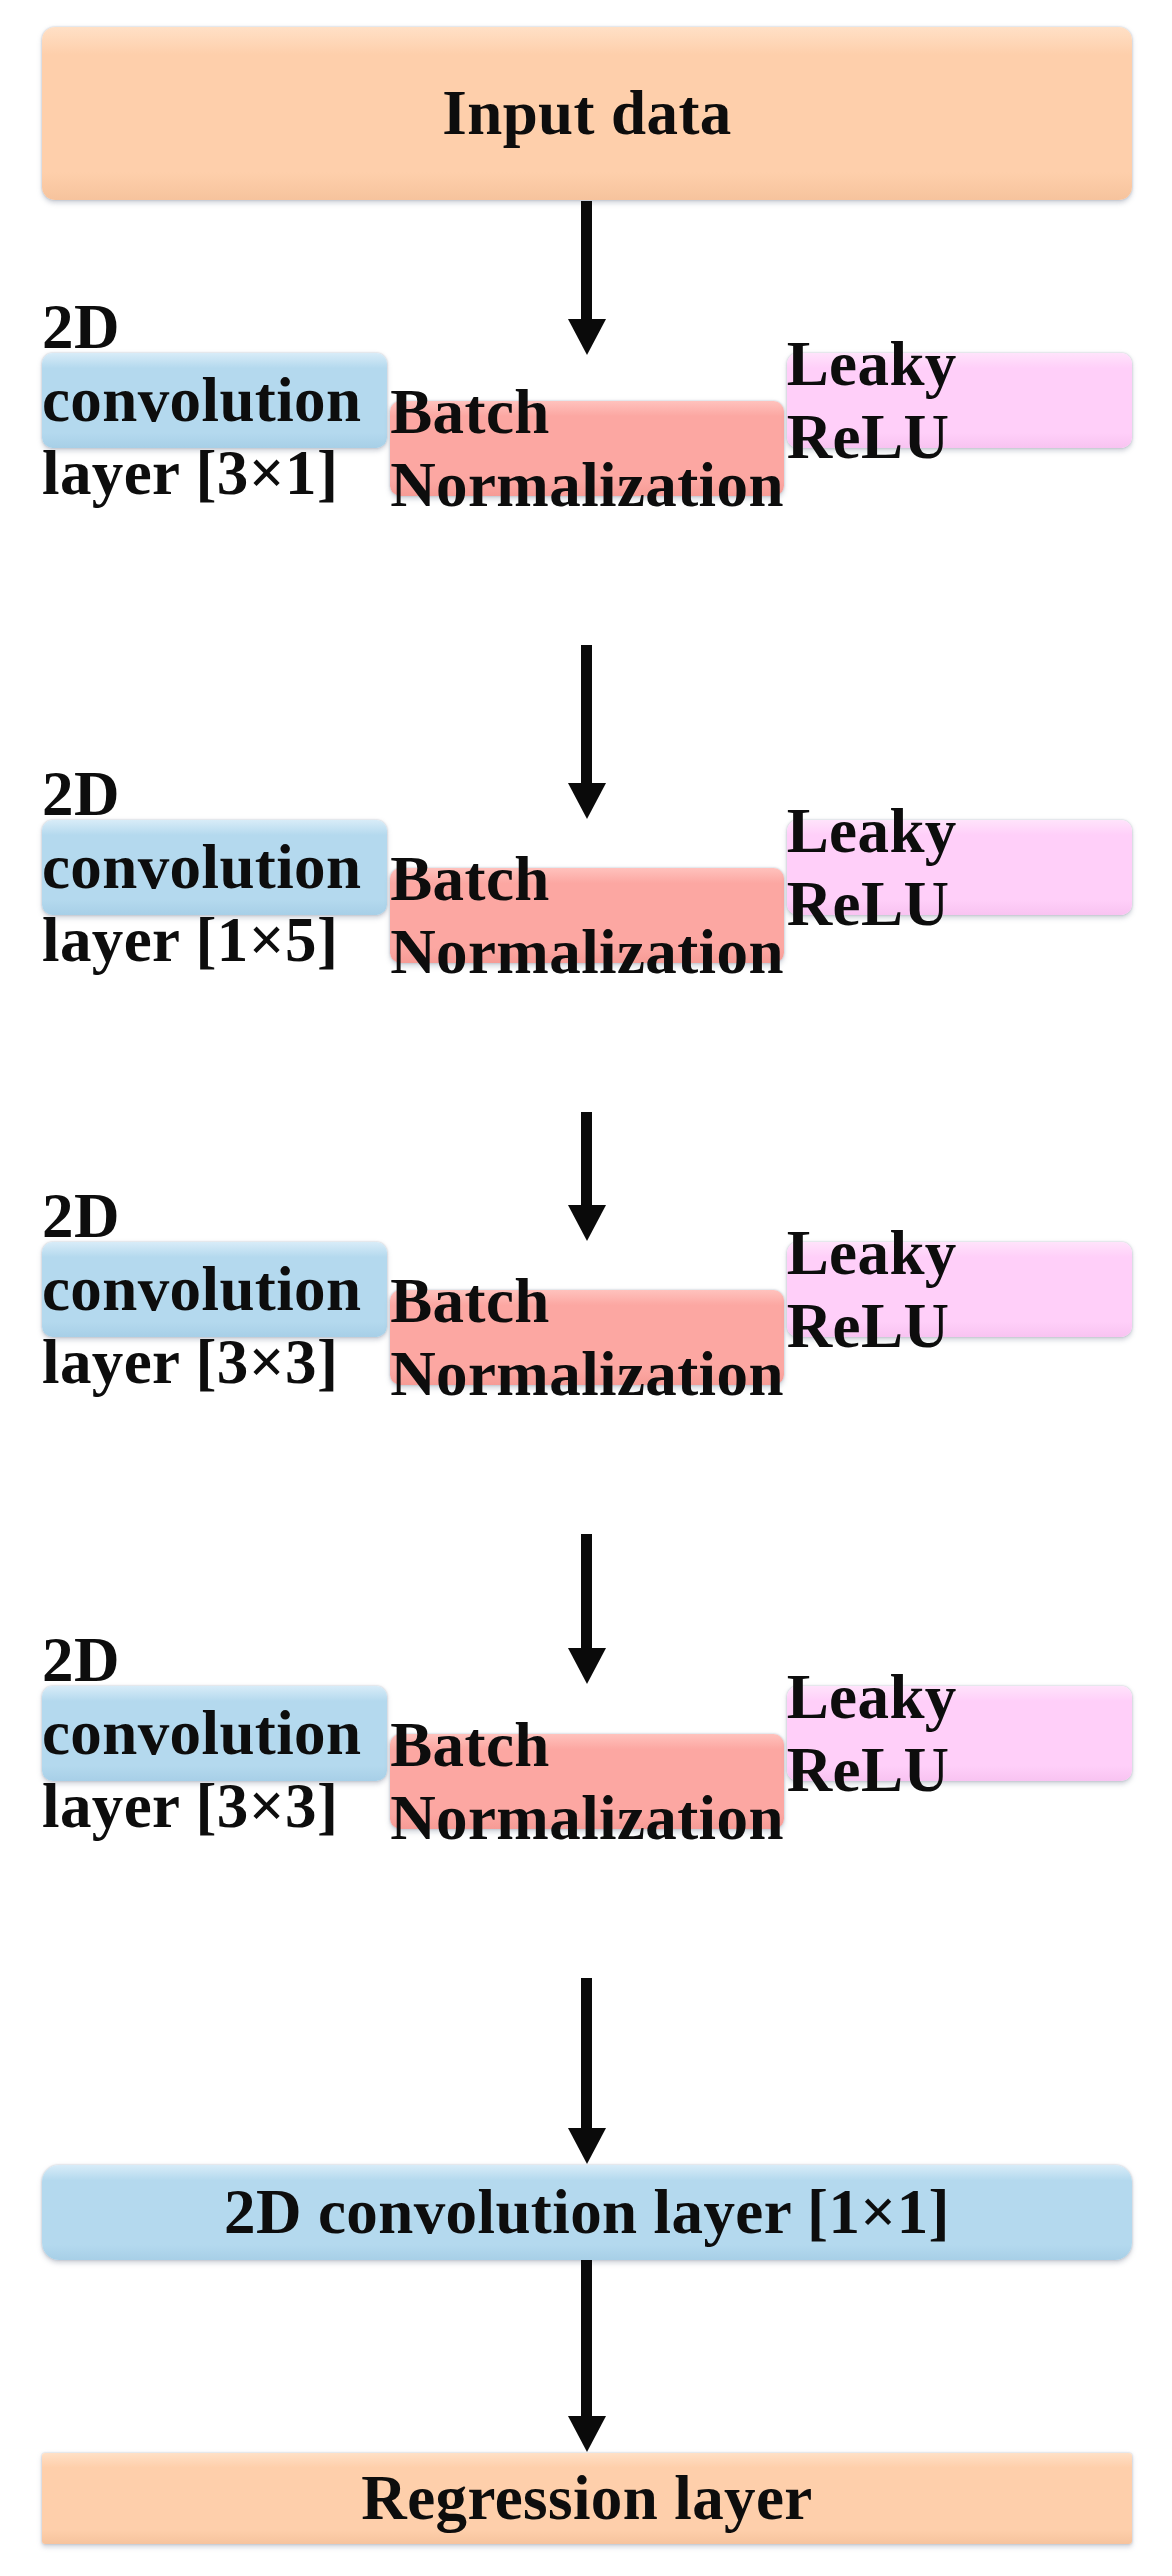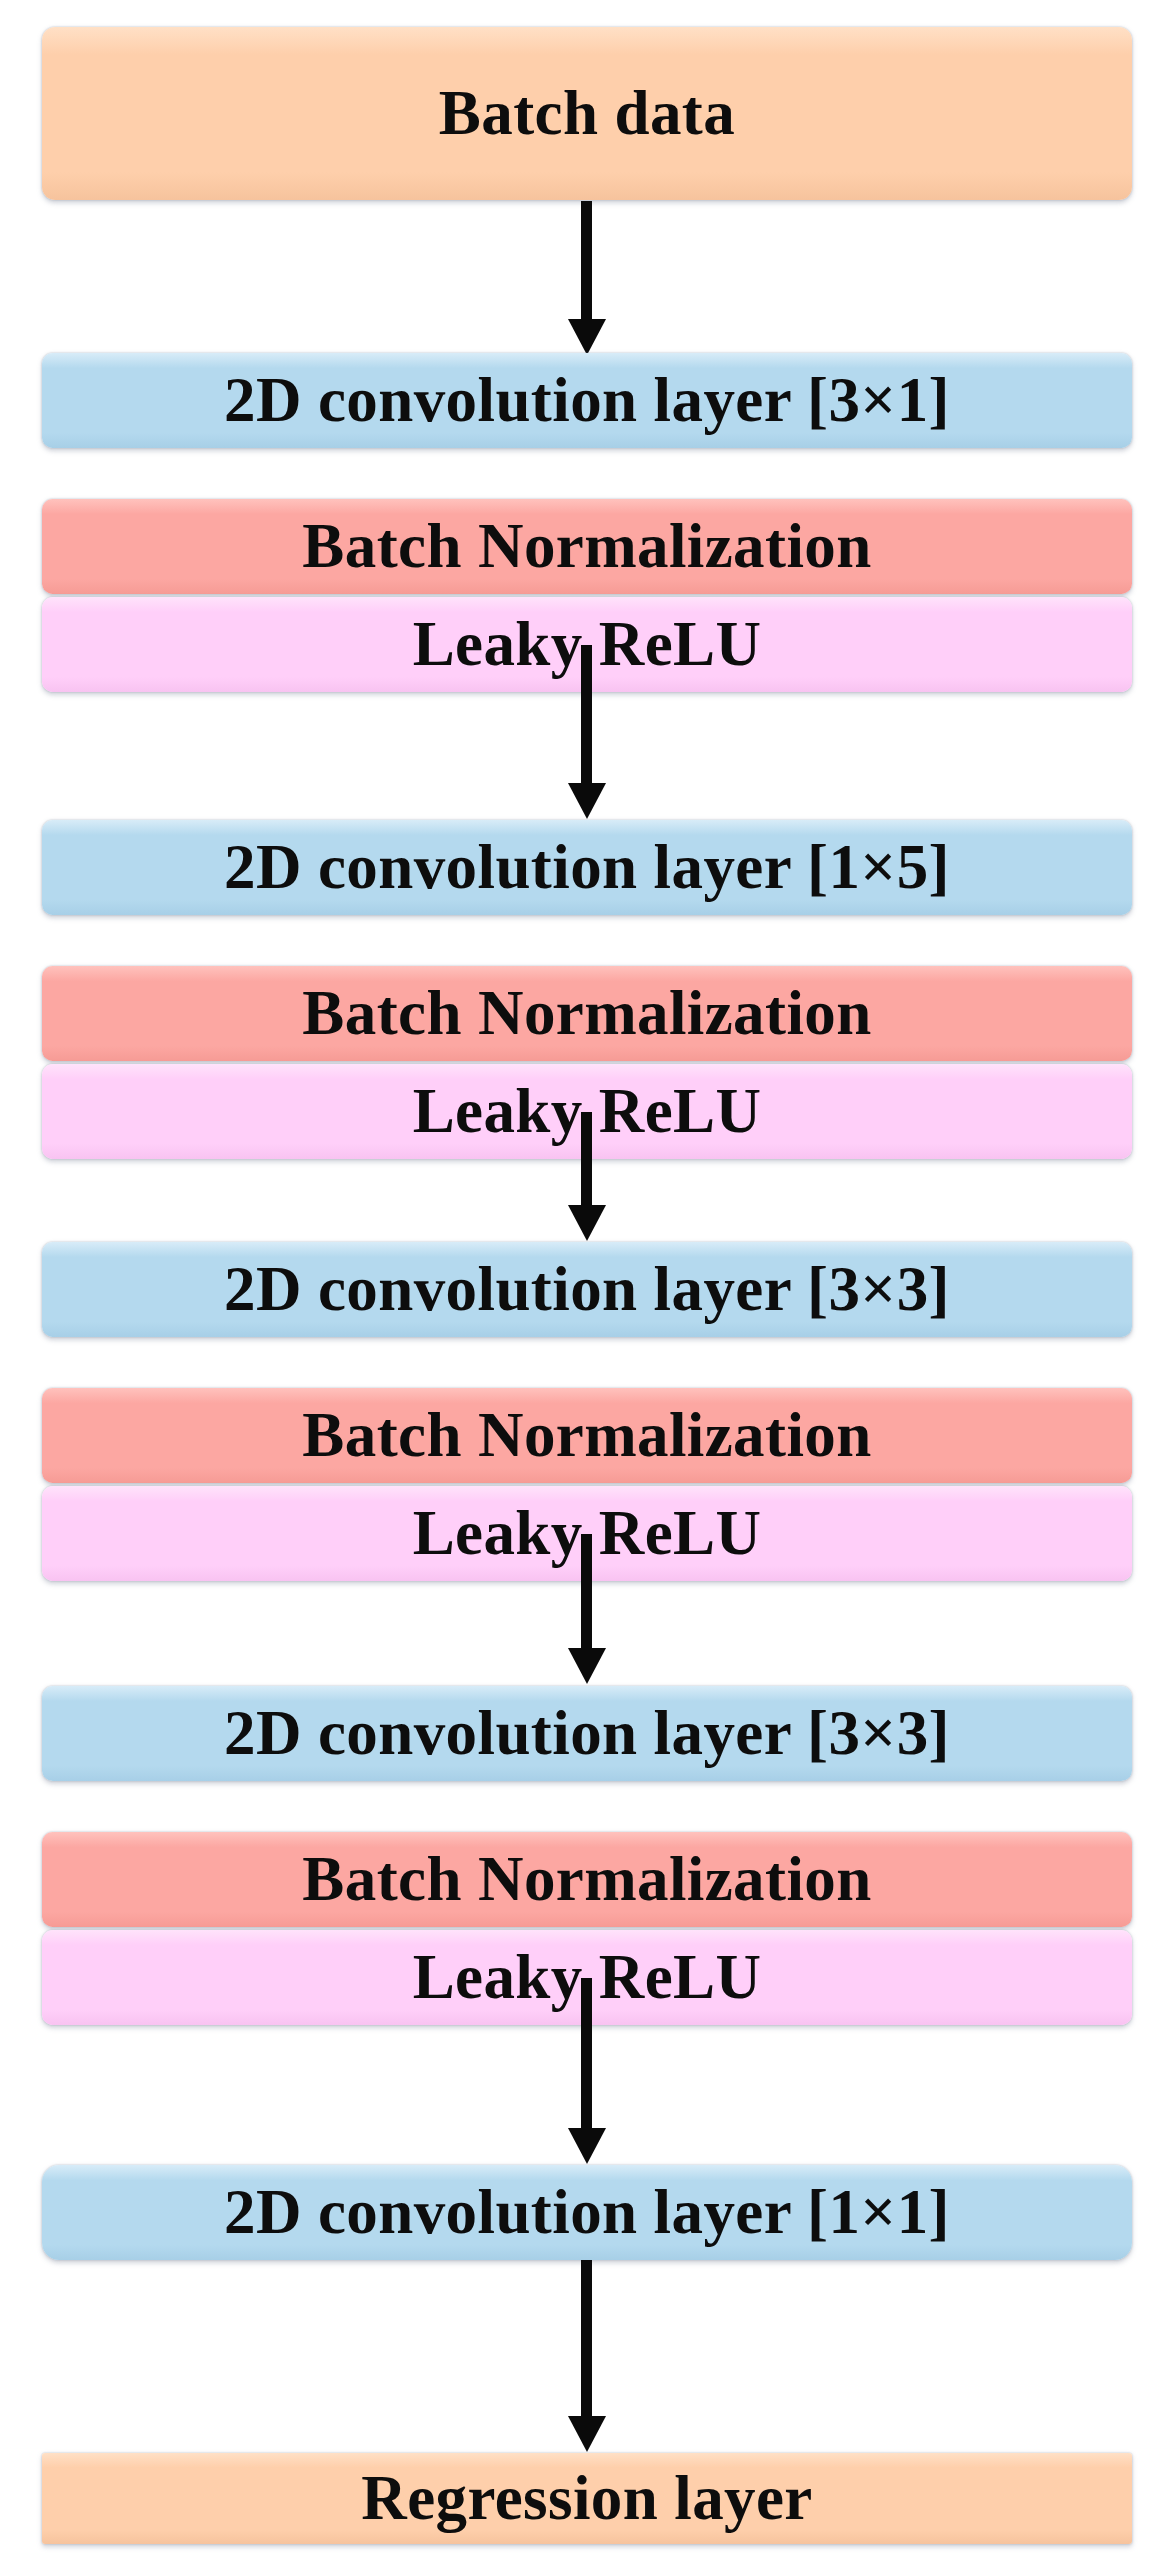--- a/index.html
+++ b/index.html
@@ -23,21 +23,21 @@
     color:#0d0d0d;
     font-size:63px;
     letter-spacing:0.4px;
     box-shadow:0 0 2.1px rgba(130,140,160,.55), 0 2.9px 5px rgba(120,130,150,.35);
   }
   .block{
     position:absolute;
     left:42px;
     width:1090px;
     display:flex;
-    flex-direction:column;
+    flex-direction:row;
     gap:2.9px;
   }
   .block .row{
     position:relative;
     left:0;
     width:100%;
     height:95px;
     border-radius:10.7px;
   }
   .fill-io{   background:linear-gradient(180deg,#ffe0c6 0%,#fecfab 16%,#fecfab 84%,#f6c39d 100%); }
@@ -79,21 +79,21 @@
   #node-conv5   { top:2165px; height:95px; border-radius:17px; }
   #arrow-6      { top:2260px; height:192px; }
   #node-output  { top:2453px; height:91px; border-radius:3px; }
 </style>
 </head>
 <body>
 
 <div class="canvas">
 
   <div class="node fill-io" id="node-input">
-    <span>Batch data</span>
+    <span>Input data</span>
   </div>
 
   <div class="arrow" id="arrow-1">
     <div class="shaft"></div>
     <div class="head"></div>
   </div>
 
   <div class="block" id="block-1">
     <div class="row fill-conv">
       <span>2D convolution layer [3×1]</span>

